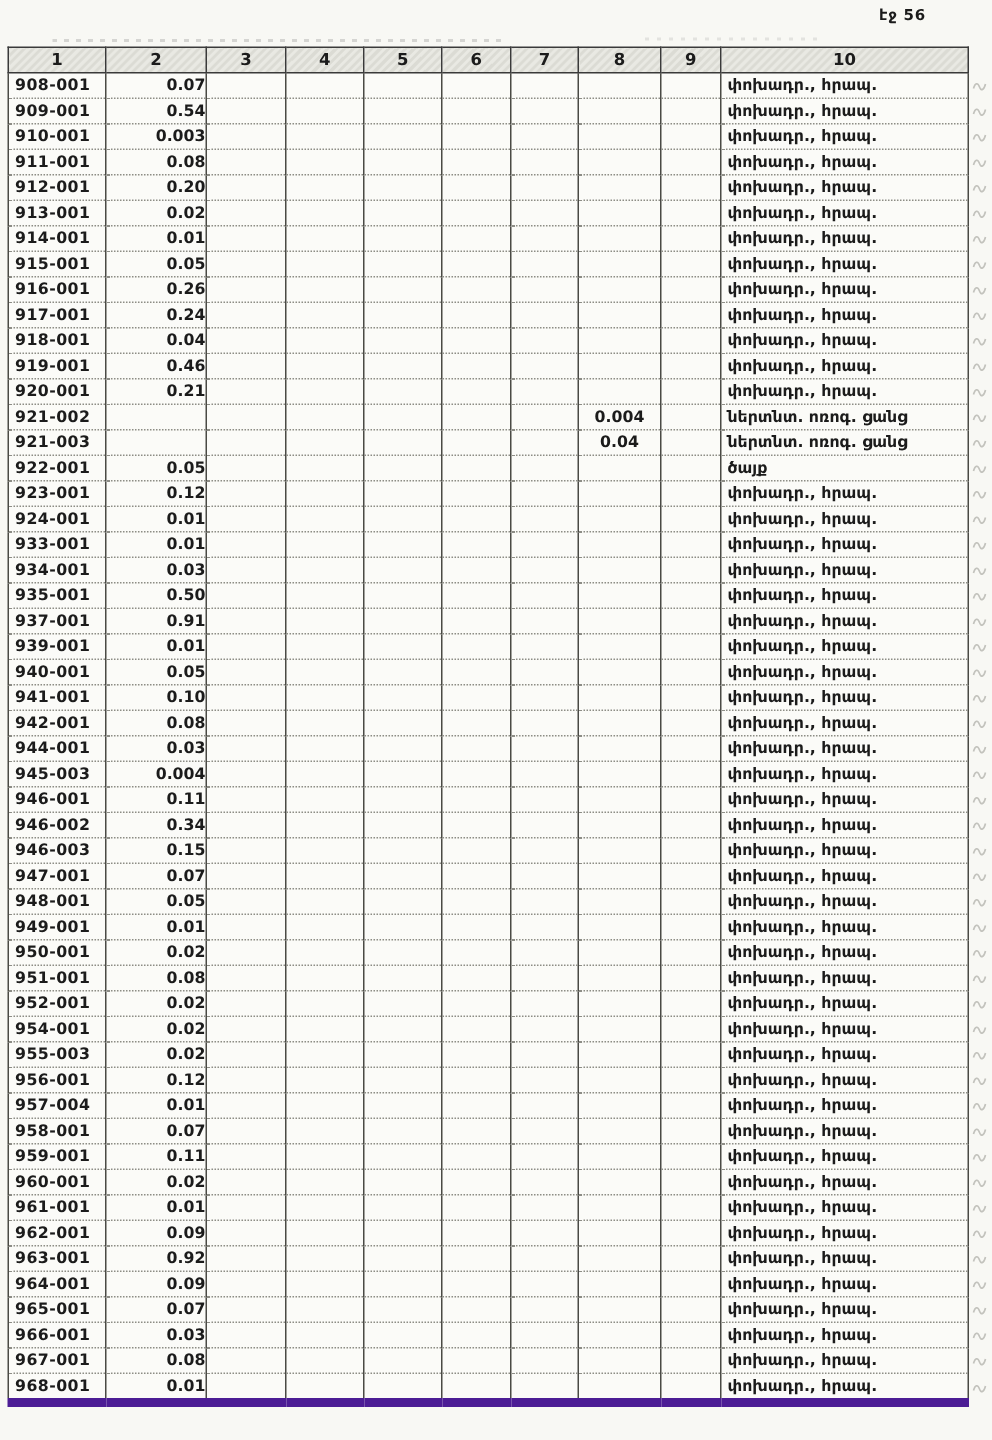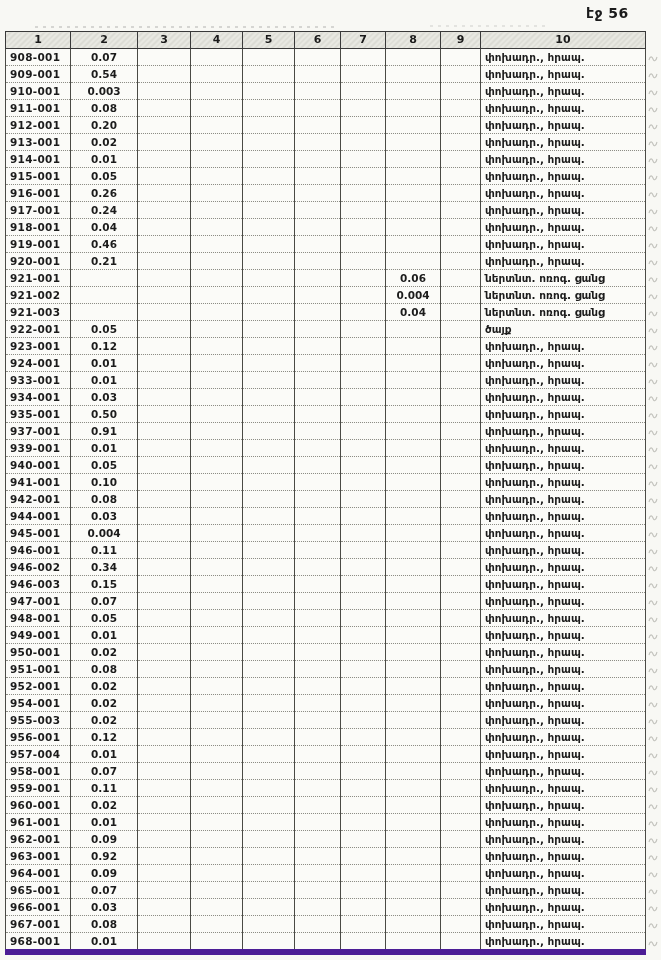--- a/index.html
+++ b/index.html
@@ -6,21 +6,21 @@
   html,body { width:661px; height:960px; }
   body {
     background:#f8f8f4;
     font-family:"DejaVu Sans", sans-serif;
     color:#1b1b1b;
     position:relative;
     overflow:hidden;
   }
   .page-label {
     position:absolute; top:5px; left:586px;
-    font-size:14px; font-weight:bold; letter-spacing:.5px;
+    font-size:10px; font-weight:bold; letter-spacing:.5px;
   }
   .scan-smudge {
     position:absolute; height:2px;
     background:repeating-linear-gradient(90deg, rgba(0,0,0,.14) 0 3px, transparent 3px 8px);
   }
   .table-wrap { position:absolute; top:31px; left:5px; }
   table { border-collapse:collapse; table-layout:fixed; }
   th, td {
     font-size:10.5px; height:17px; line-height:16px;
     overflow:hidden; white-space:nowrap; vertical-align:middle;
@@ -32,21 +32,21 @@
   }
   td.datacell {
     border-left:1px solid #4a4a45;
     border-right:1px solid #4a4a45;
     border-top:1px dotted #8d8d86;
     border-bottom:1px dotted #8d8d86;
     background:#fbfbf8;
   }
   tr:last-child td.datacell { border-bottom:6px solid #4c1d95; }
   td.c1  { text-align:left;  padding-left:4px;  font-weight:bold; letter-spacing:.3px;margin-top:44px; }
-  td.c2  { text-align:center; font-weight:bold; }
+  td.c2  { text-align:right; font-weight:bold; }
   td.c8  { text-align:center; font-weight:bold; }
   td.c10 { text-align:left;  padding-left:4px;  font-weight:bold;margin-left:36px; }
   .margin-cell, th.margin-cell {
     border:none !important; background:transparent !important;
     text-align:center; padding:0;
   }
   .margin-cell svg { opacity:.5; display:inline-block; vertical-align:middle; }
 </style>
 </head>
 <body>
@@ -276,35 +276,20 @@
           <td class="datacell c6"></td>
           <td class="datacell c7"></td>
           <td class="datacell c8"></td>
           <td class="datacell c9"></td>
           <td class="datacell c10">փոխադր., հրապ.</td>
           <td class="margin-cell"><svg width="12" height="12" viewBox="0 0 12 12">
               <path d="M2 8 C3 4, 5 4, 6 7 C7 10, 9 9, 10 5" fill="none" stroke="#8d8d86" stroke-width="1.1"></path>
             </svg></td>
         </tr>
         <tr>
-          <td class="datacell c1">921-001</td>
-          <td class="datacell c2"></td>
-          <td class="datacell c3"></td>
-          <td class="datacell c4"></td>
-          <td class="datacell c5"></td>
-          <td class="datacell c6"></td>
-          <td class="datacell c7"></td>
-          <td class="datacell c8">0.06</td>
-          <td class="datacell c9"></td>
-          <td class="datacell c10">ներտնտ. ոռոգ. ցանց</td>
-          <td class="margin-cell"><svg width="12" height="12" viewBox="0 0 12 12">
-              <path d="M2 8 C3 4, 5 4, 6 7 C7 10, 9 9, 10 5" fill="none" stroke="#8d8d86" stroke-width="1.1"></path>
-            </svg></td>
-        </tr>
-        <tr>
           <td class="datacell c1">921-002</td>
           <td class="datacell c2"></td>
           <td class="datacell c3"></td>
           <td class="datacell c4"></td>
           <td class="datacell c5"></td>
           <td class="datacell c6"></td>
           <td class="datacell c7"></td>
           <td class="datacell c8">0.004</td>
           <td class="datacell c9"></td>
           <td class="datacell c10">ներտնտ. ոռոգ. ցանց</td>
@@ -501,21 +486,21 @@
           <td class="datacell c6"></td>
           <td class="datacell c7"></td>
           <td class="datacell c8"></td>
           <td class="datacell c9"></td>
           <td class="datacell c10">փոխադր., հրապ.</td>
           <td class="margin-cell"><svg width="12" height="12" viewBox="0 0 12 12">
               <path d="M2 8 C3 4, 5 4, 6 7 C7 10, 9 9, 10 5" fill="none" stroke="#8d8d86" stroke-width="1.1"></path>
             </svg></td>
         </tr>
         <tr>
-          <td class="datacell c1">945-001</td>
+          <td class="datacell c1">945-003</td>
           <td class="datacell c2">0.004</td>
           <td class="datacell c3"></td>
           <td class="datacell c4"></td>
           <td class="datacell c5"></td>
           <td class="datacell c6"></td>
           <td class="datacell c7"></td>
           <td class="datacell c8"></td>
           <td class="datacell c9"></td>
           <td class="datacell c10">փոխադր., հրապ.</td>
           <td class="margin-cell"><svg width="12" height="12" viewBox="0 0 12 12">

